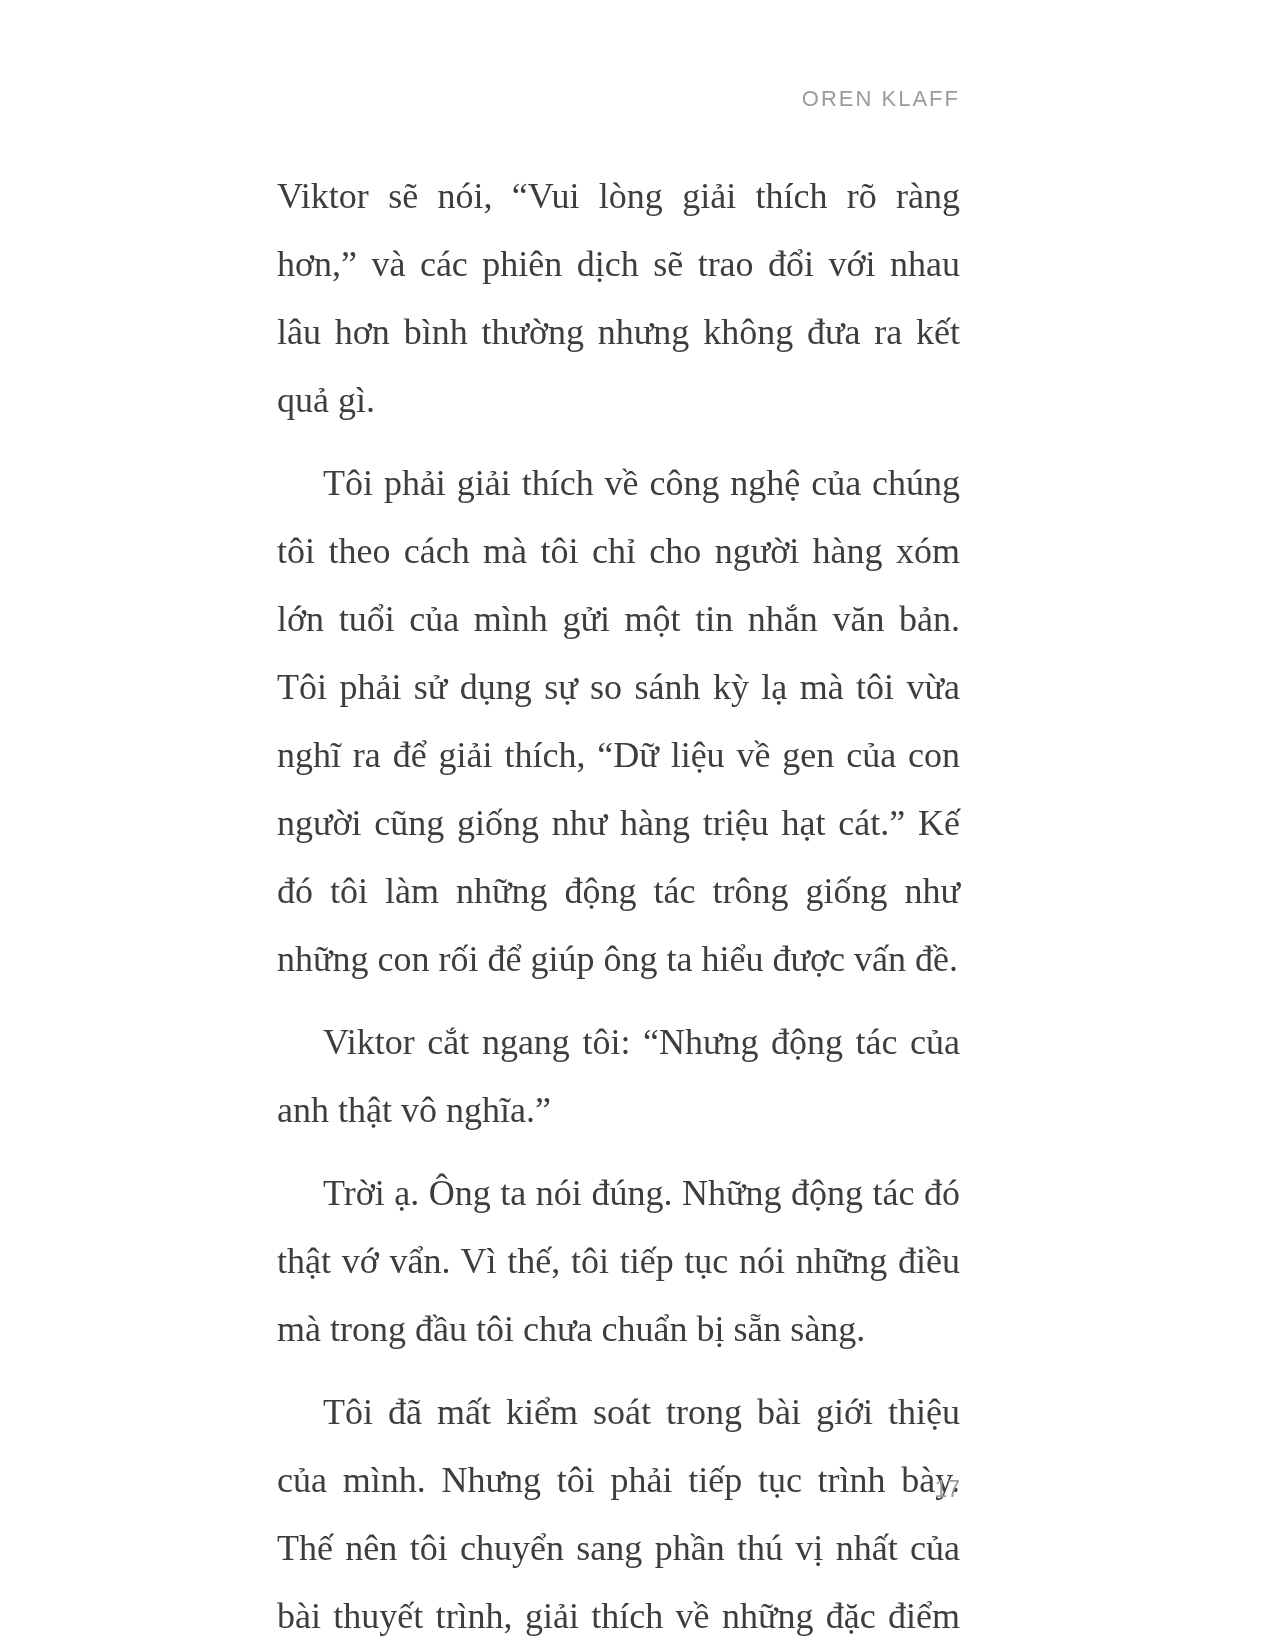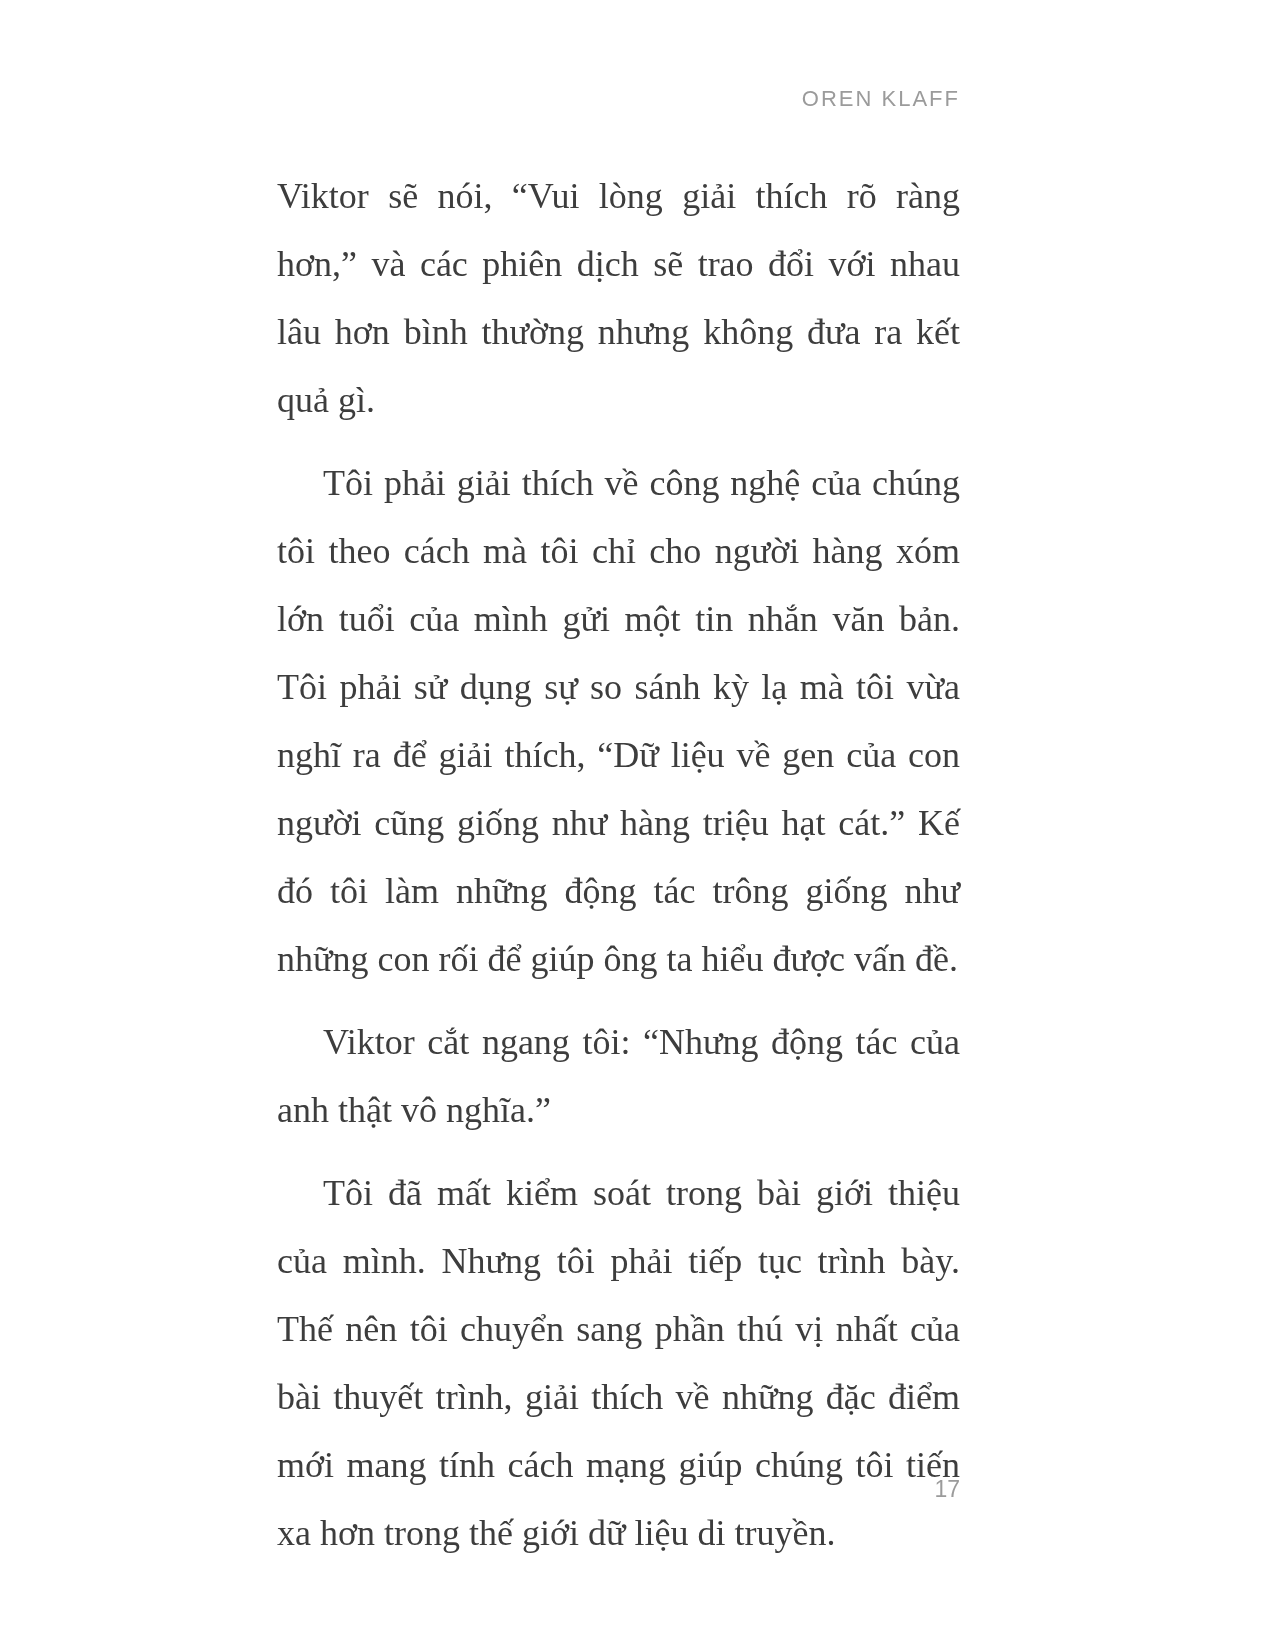--- a/index.html
+++ b/index.html
@@ -60,17 +60,18 @@
 
 <div class="page">
   <header class="running-head">
     <span>OREN KLAFF</span>
   </header>
 
   <main class="body-text">
       <p class="">Viktor sẽ nói, “Vui lòng giải thích rõ ràng hơn,” và các phiên dịch sẽ trao đổi với nhau lâu hơn bình thường nhưng không đưa ra kết quả gì.</p>
       <p class="indent">Tôi phải giải thích về công nghệ của chúng tôi theo cách mà tôi chỉ cho người hàng xóm lớn tuổi của mình gửi một tin nhắn văn bản. Tôi phải sử dụng sự so sánh kỳ lạ mà tôi vừa nghĩ ra để giải thích, “Dữ liệu về gen của con người cũng giống như hàng triệu hạt cát.” Kế đó tôi làm những động tác trông giống như những con rối để giúp ông ta hiểu được vấn đề.</p>
       <p class="indent">Viktor cắt ngang tôi: “Nhưng động tác của anh thật vô nghĩa.”</p>
+      <p class="indent">Trời ạ. Ông ta nói đúng. Những động tác đó thật vớ vẩn. Vì thế, tôi tiếp tục nói những điều mà trong đầu tôi chưa chuẩn bị sẵn sàng.</p>
       <p class="indent">Tôi đã mất kiểm soát trong bài giới thiệu của mình. Nhưng tôi phải tiếp tục trình bày. Thế nên tôi chuyển sang phần thú vị nhất của bài thuyết trình, giải thích về những đặc điểm mới mang tính cách mạng giúp chúng tôi tiến xa hơn trong thế giới dữ liệu di truyền.</p>
     </main>
 
   <footer class="folio">17</footer>
 </div>
 
 </body></html>

